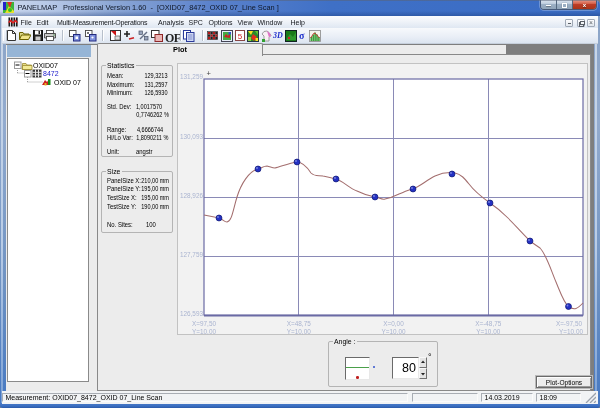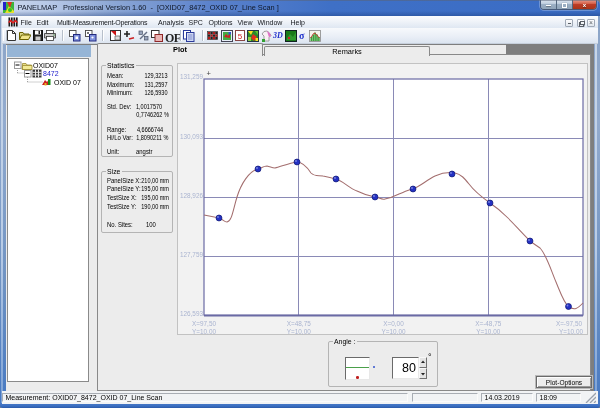--- a/index.html
+++ b/index.html
@@ -271,21 +271,20 @@
        <path d="M34,26 l3,-5 l2,2 l2,-3 v6 z" fill="#cc2020"></path>
        <rect x="40" y="20" width="2.5" height="6" fill="#1a8a1a"></rect>
        <rect x="36.5" y="24" width="2" height="2.5" fill="#e8b020"></rect>
      </svg>
      <div class="trow" style="left:25px;top:2.5px;">OXID07</div>
      <div class="trow" style="left:35px;top:11px;color:#2020cc;">8472</div>
      <div class="trow" style="left:46px;top:19.5px;">OXID 07</div>
    </div>
    <div id="tabs">
      <div class="tab" style="left:0px;top:0px;width:166px;height:13px;font-weight:bold;z-index:3;line-height:12px;">Plot</div>
-     <div class="tab" style="left:167px;top:2.5px;width:166px;height:10px;line-height:9px;z-index:1;">Remarks</div>
      <div id="tabpage">
 
        <div class="gbox" style="left:3px;top:9.5px;width:71.5px;height:92px;">
          <div class="glabel">Statistics</div>
          <div class="srow" style="left:4.5px;top:6.5px;">Mean:</div>
             <div class="sval" style="right:3.5px;top:6.5px;">129,3213</div>
          <div class="srow" style="left:4.5px;top:15.2px;">Maximum:</div>
             <div class="sval" style="right:3.5px;top:15.2px;">131,2597</div>
          <div class="srow" style="left:4.5px;top:23.9px;">Minimum:</div>
             <div class="sval" style="right:3.5px;top:23.9px;">126,5930</div>

